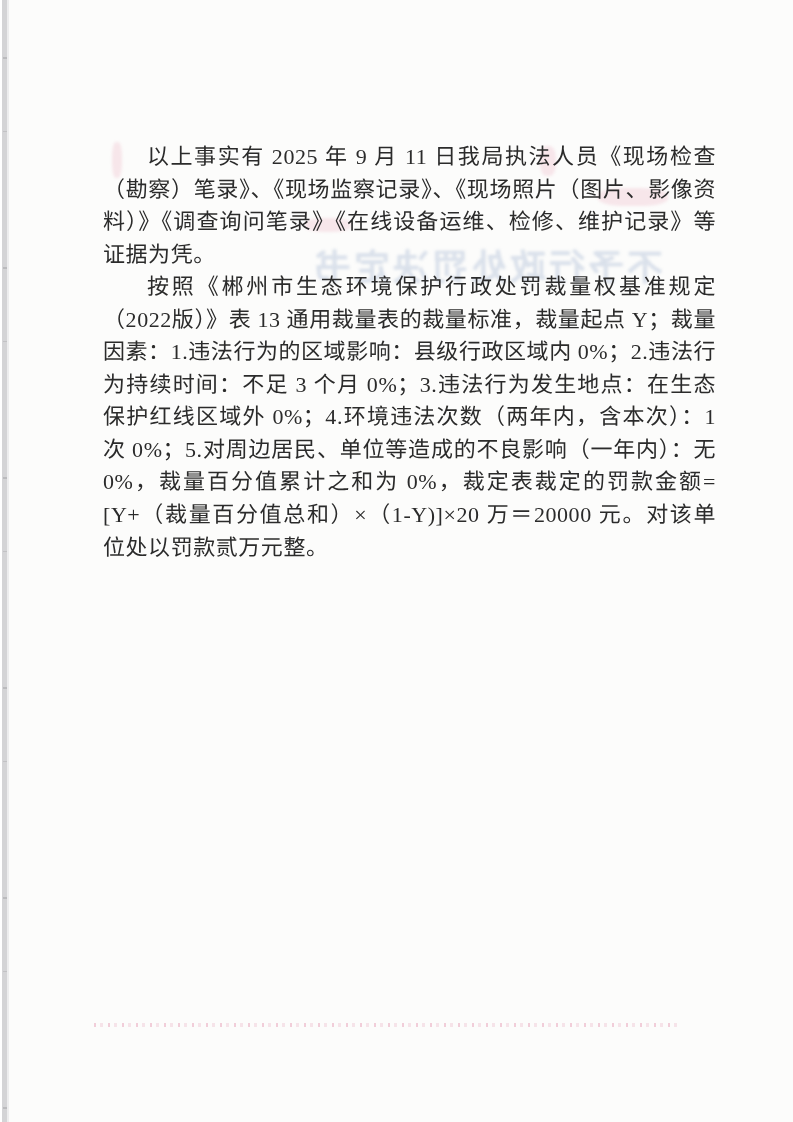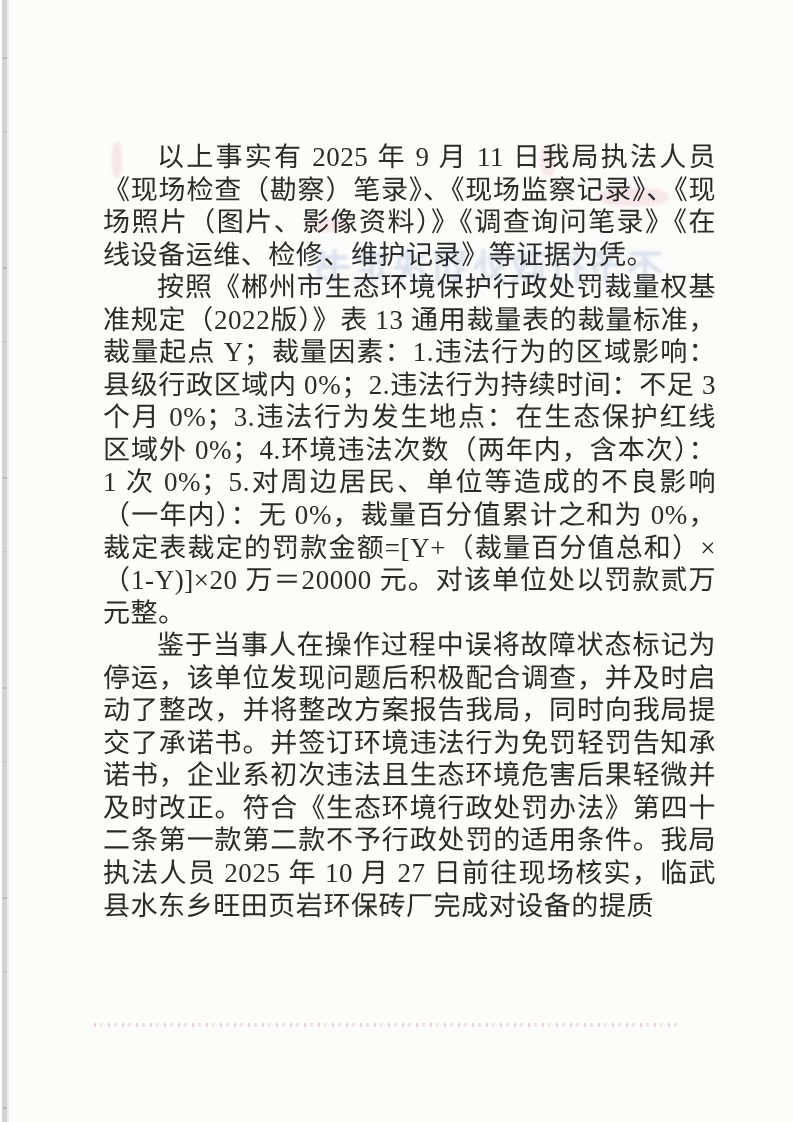--- a/index.html
+++ b/index.html
@@ -38,21 +38,21 @@
       rgba(90,90,95,0.25) 131px 132px,
       transparent 132px 210px);
     opacity: 0.6;
   }
   
   .content {
     position: absolute;
     left: 103px;
     top: 141px;
     width: 613px;
-    font-size: 27px;
+    font-size: 22px;
     line-height: 32.55px;
     letter-spacing: 0.55px;
     color: #2b2b2b;
     text-align: justify;
     text-justify: inter-ideograph;
   }
   .para {
     margin: 0;
     padding: 0;
     text-indent: 2em;
@@ -110,18 +110,17 @@
   <div class="bleed-ghost">不予行政处罚决定书</div>
 
   <div class="pink-stain stain-a"></div>
   <div class="pink-stain stain-b"></div>
   <div class="pink-stain stain-c"></div>
   <div class="pink-stain stain-d"></div>
 
   <div class="content">
     <p class="para">以上事实有 2025 年 9 月 11 日我局执法人员《现场检查（勘察）笔录》、《现场监察记录》、《现场照片（图片、影像资料）》《调查询问笔录》《在线设备运维、检修、维护记录》等证据为凭。</p>
     <p class="para">按照《郴州市生态环境保护行政处罚裁量权基准规定（2022版）》表 13 通用裁量表的裁量标准，裁量起点 Y；裁量因素：1.违法行为的区域影响：县级行政区域内 0%；2.违法行为持续时间：不足 3 个月 0%；3.违法行为发生地点：在生态保护红线区域外 0%；4.环境违法次数（两年内，含本次）：1 次 0%；5.对周边居民、单位等造成的不良影响（一年内）：无 0%，裁量百分值累计之和为 0%，裁定表裁定的罚款金额=[Y+（裁量百分值总和）×（1-Y)]×20 万＝20000 元。对该单位处以罚款贰万元整。</p>
-    <p class="para">鉴于当事人在操作过程中误将故障状态标记为停运，该单位发现问题后积极配合调查，并及时启动了整改，并将整改方案报告我局，同时向我局提交了承诺书。并签订环境违法行为免罚轻罚告知承诺书，企业系初次违法且生态环境危害后果轻微并及时改正。符合《生态环境行政处罚办法》第四十二条第一款第二款不予行政处罚的适用条件。我局执法人员 2025 年 10 月 27 日前往现场核实，临武县水东乡旺田页岩环保砖厂完成对设备的提质</p>
   </div>
 
   <div class="pink-line"></div>
 
 </div>
 
 </body></html>

